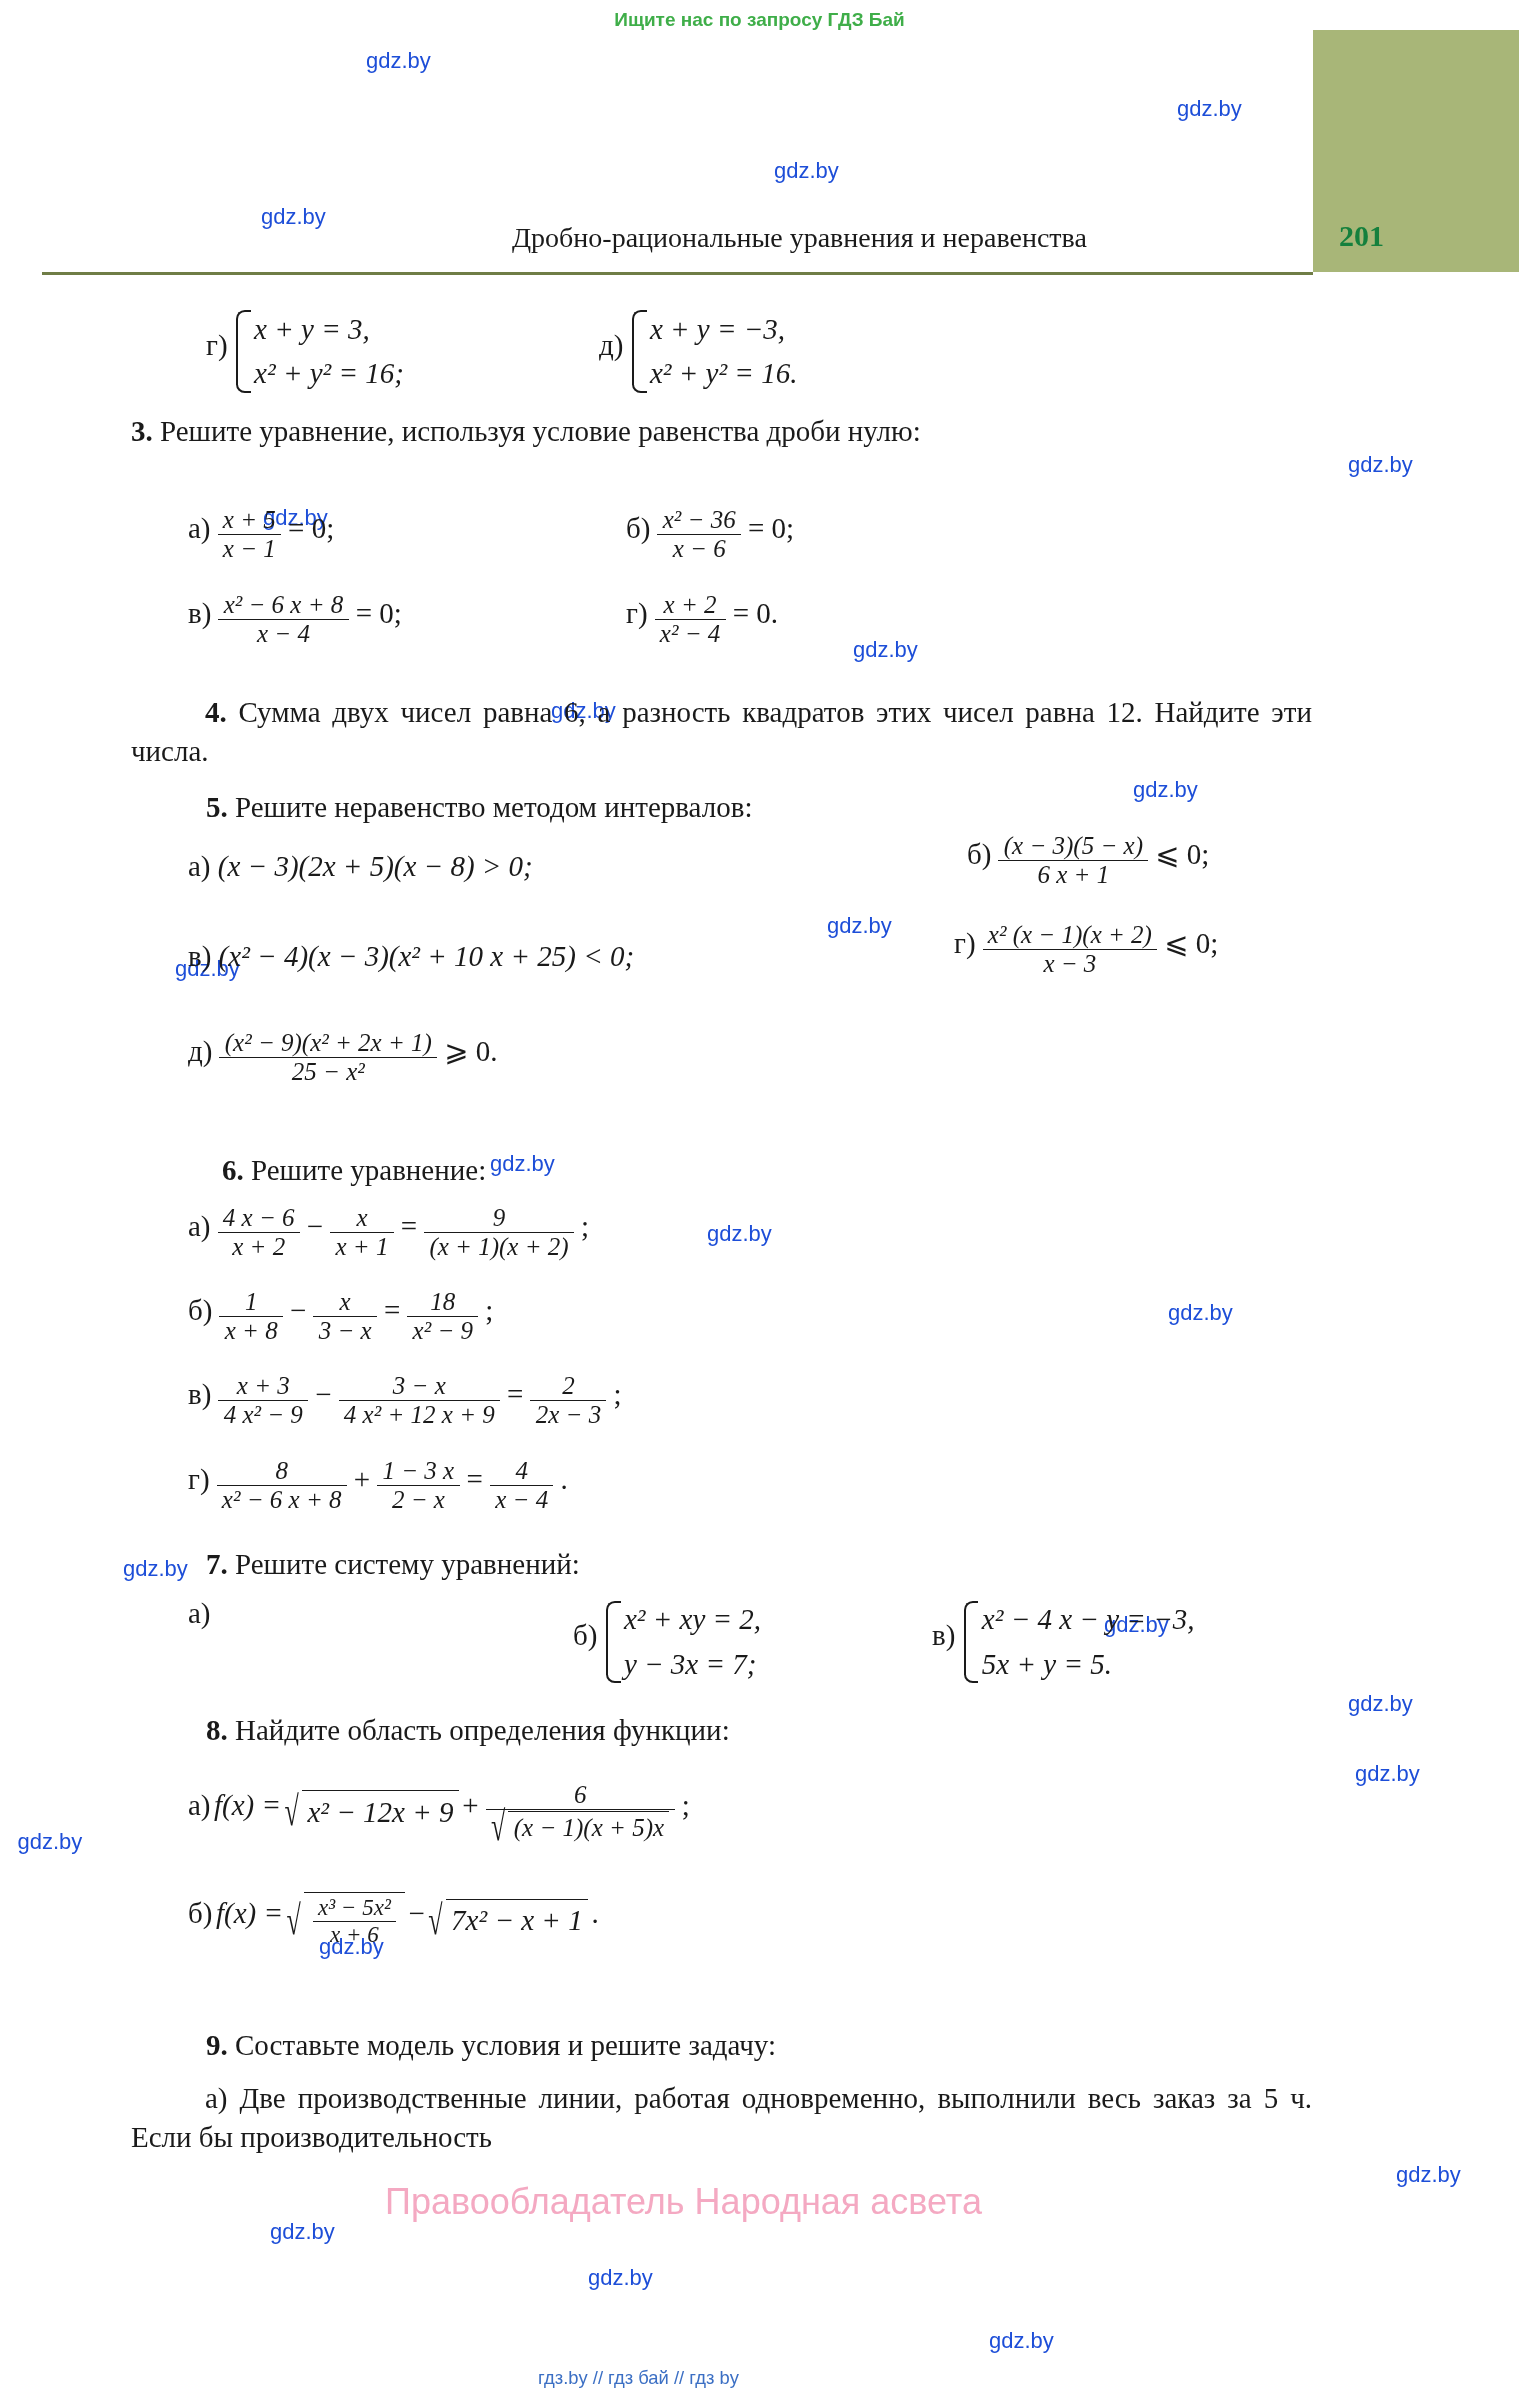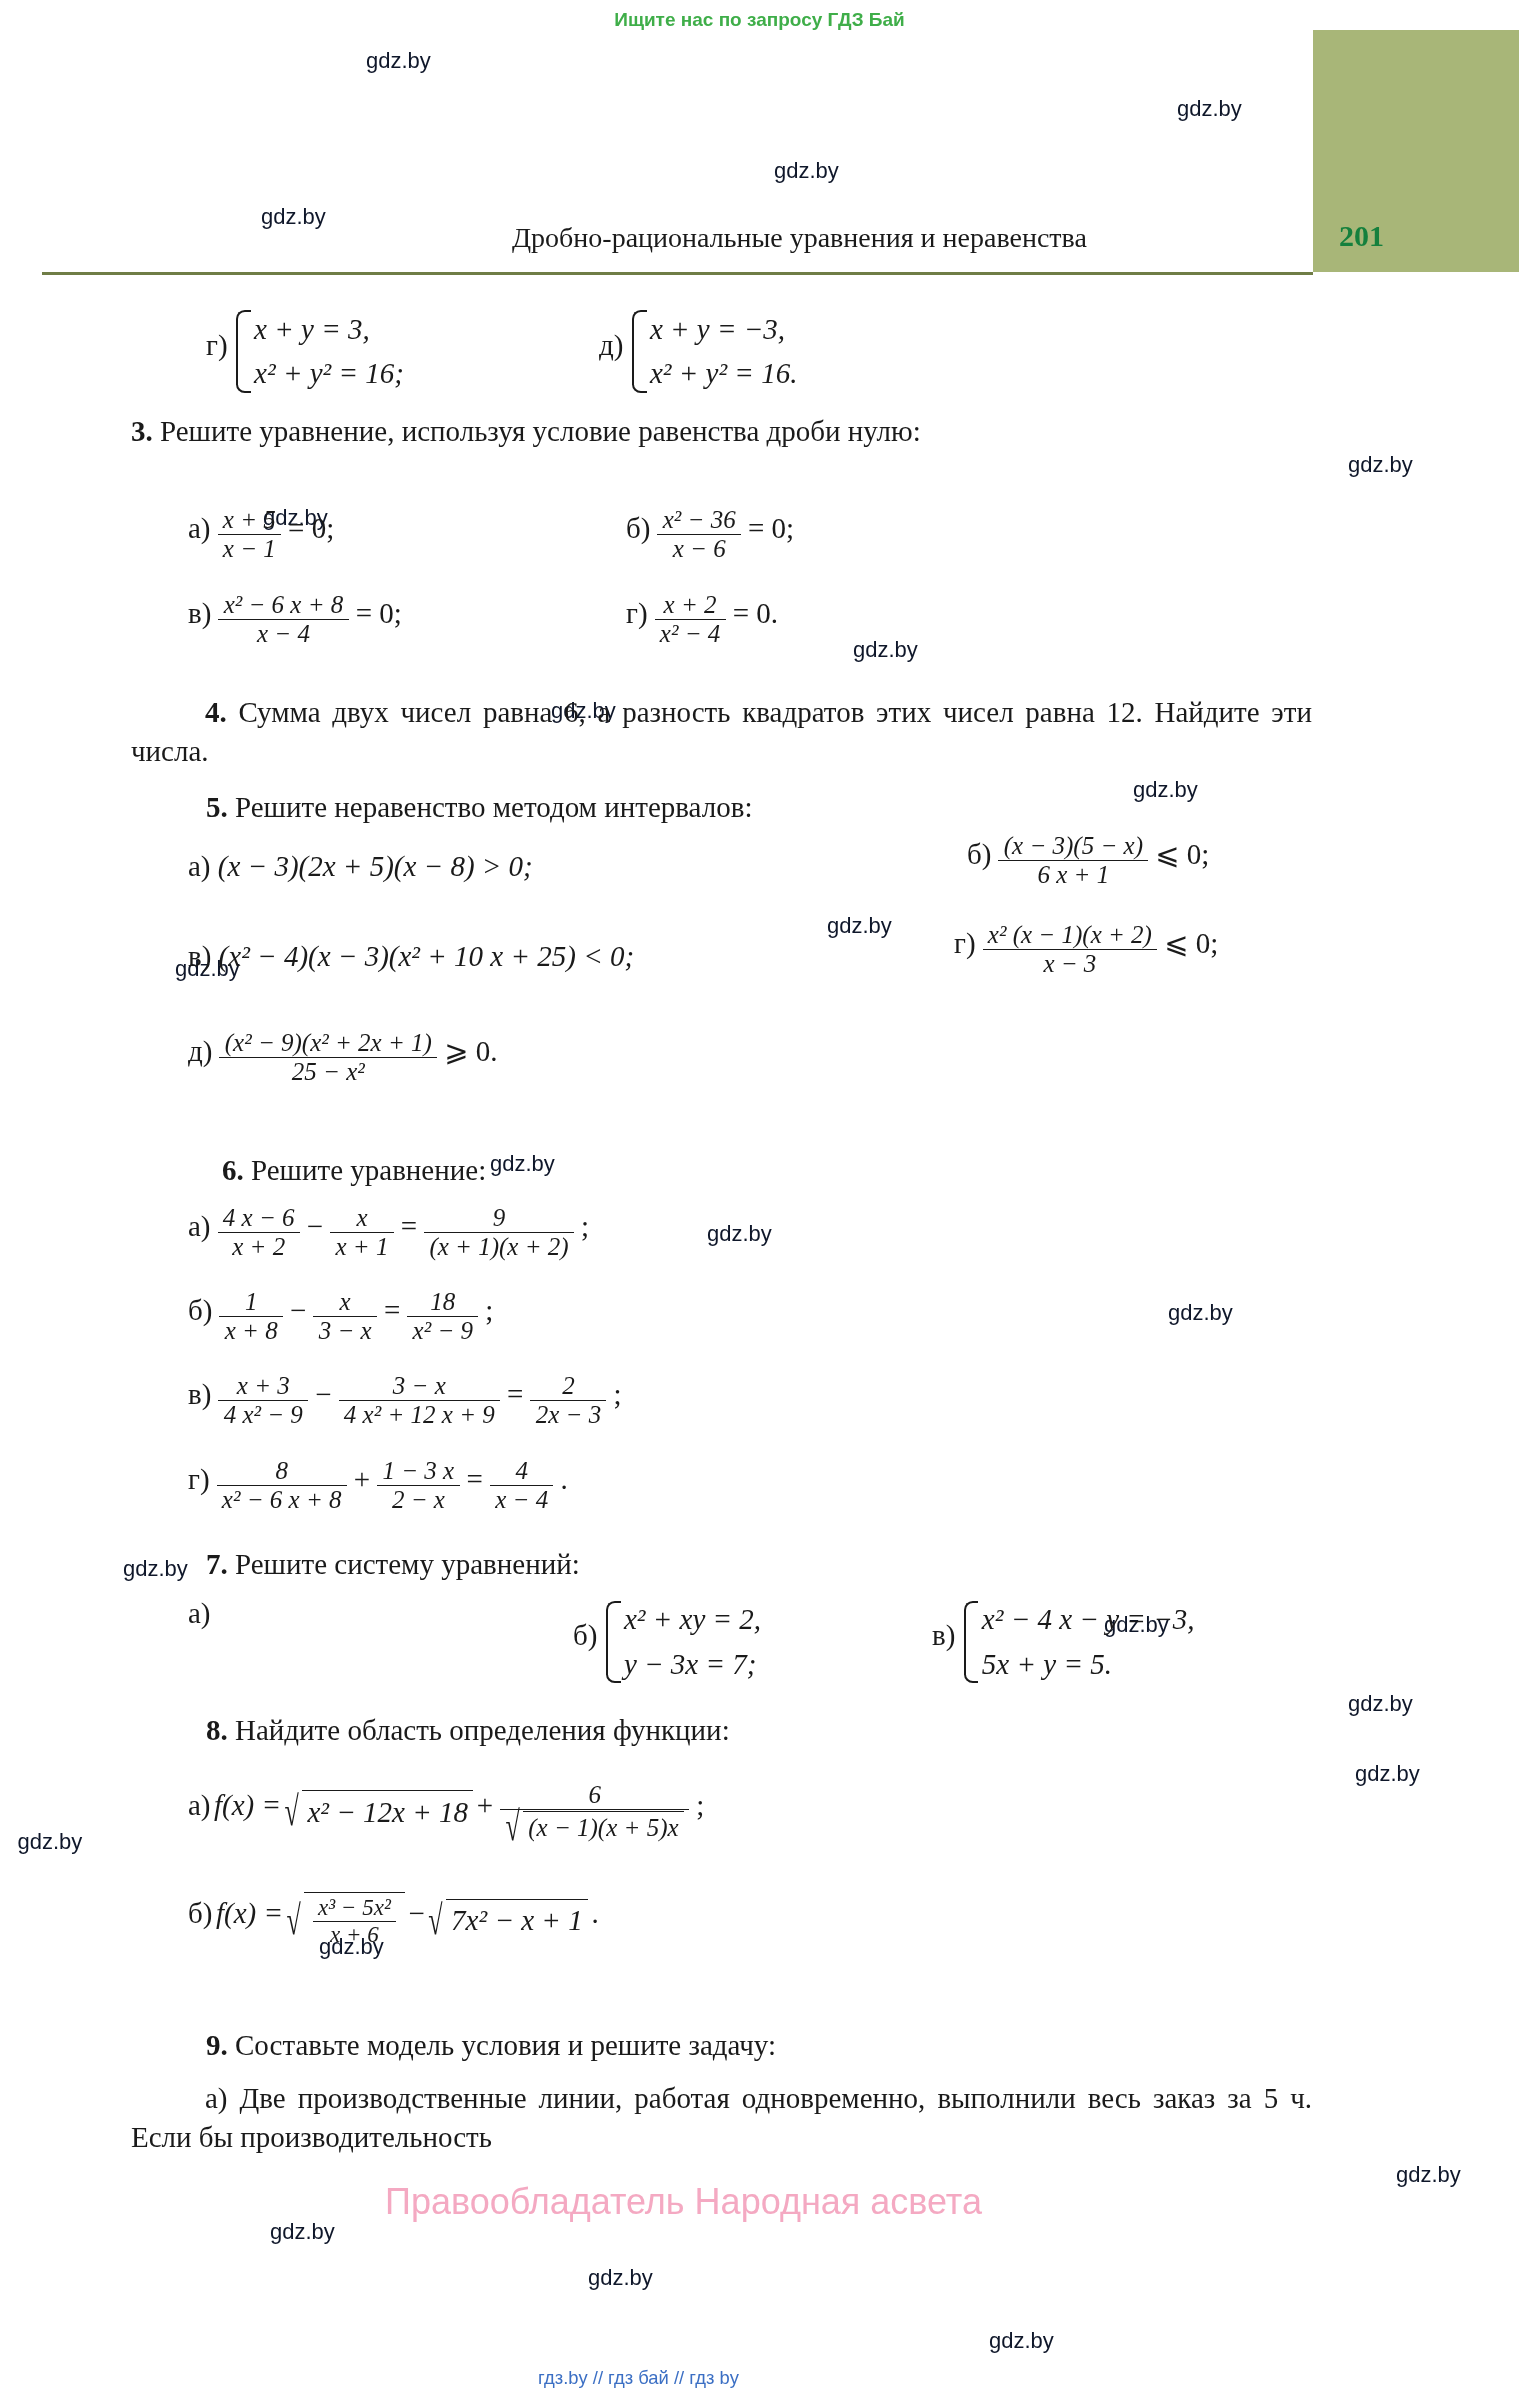--- a/index.html
+++ b/index.html
@@ -12,21 +12,21 @@
     height: 2401px;
     position: relative;
     font-family: "Liberation Serif", serif;
     color: #1a1a1a;
     overflow: hidden;
   }
 
   
   .wm {
     position: absolute;
-    color: #0f172a;
+    color: #1d4ed8;
     font-family: "Liberation Sans", sans-serif;
     font-size: 22px;
     white-space: nowrap;
     pointer-events: none;
   }
   .top-banner {
     position: absolute;
     top: 8.8px;
     left: 0;
     width: 1519px;
@@ -409,21 +409,21 @@
 
   <div class="block txt" style="left:206px; top:1422px;">
     <span class="bold">8.</span>
     <span>Найдите область определения функции:</span>
   </div>
 
   <div class="block" style="left:188px; top:1492px;">
     <span class="label">а)</span>
     <span class="txt it">f(x) =</span>
     <span class="rad txt it">
-      <span class="inner">x² − 12x + 18</span>
+      <span class="inner">x² − 12x + 9</span>
     </span>
     <span class="txt">+</span>
     <span class="frac f-m it">
       <span class="num">6</span>
       <span class="den">
         <span class="rad"><span class="inner">(x − 1)(x + 5)x</span></span>
       </span>
     </span>
     <span class="txt">;</span>
   </div>

